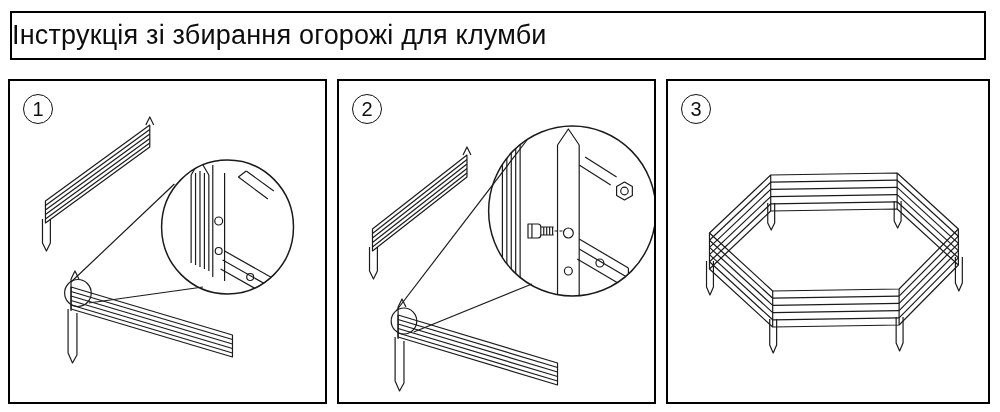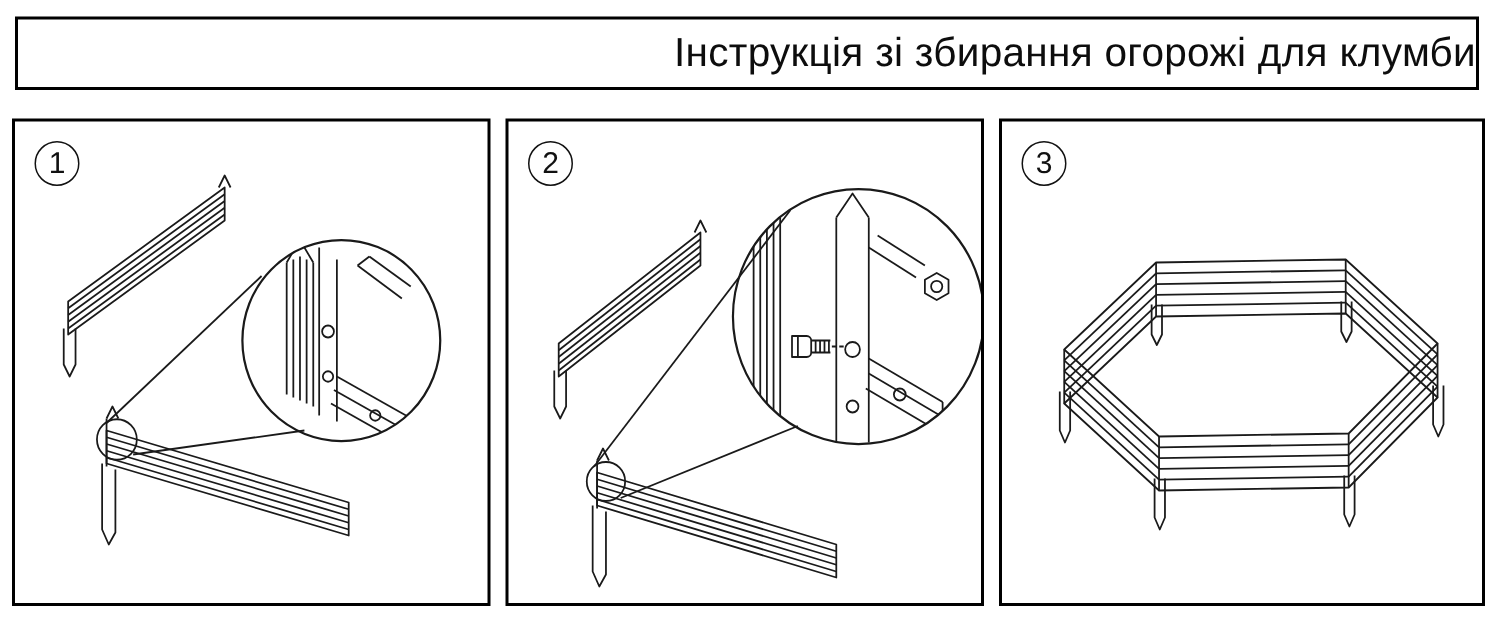--- a/index.html
+++ b/index.html
@@ -2,21 +2,21 @@
 <html><head>
 <meta charset="utf-8">
 <style>
   html,body{margin:0;padding:0;background:#ffffff;}
   .page{
     position:relative;width:1000px;height:412px;background:#ffffff;
     font-family:"Liberation Sans",sans-serif;color:#111;overflow:hidden;
   }
   .title-box{
     position:absolute;left:10px;top:11px;width:976px;height:49px;
-    border:2px solid #000;display:flex;align-items:center;justify-content:flex-end;
+    border:2px solid #000;display:flex;align-items:center;justify-content:flex-start;
     box-sizing:border-box;background:#fff;
   }
   .title-box span{font-size:27px;letter-spacing:.2px;color:#0d0d0d;}
   .panel{
     position:absolute;top:79px;height:325px;border:2px solid #000;
     box-sizing:border-box;background:#fff;
   }
   .panel-1{left:8px;width:319px;}
   .panel-2{left:337px;width:319px;}
   .panel-3{left:666px;width:324px;}

